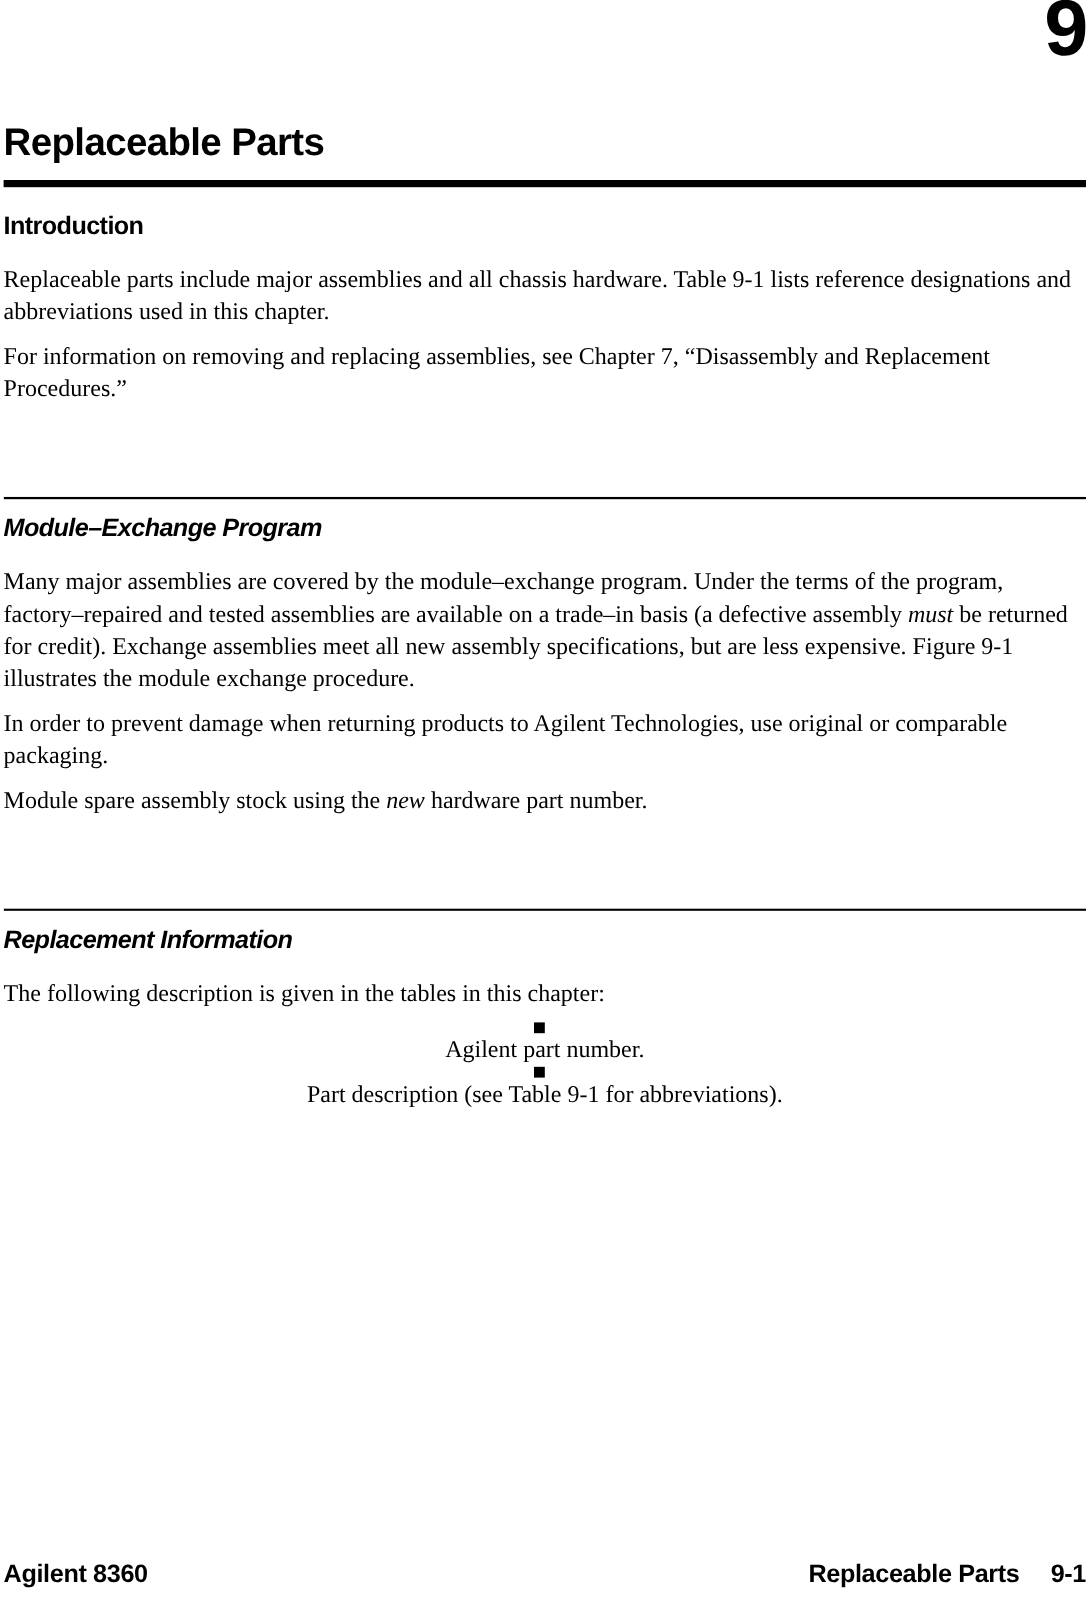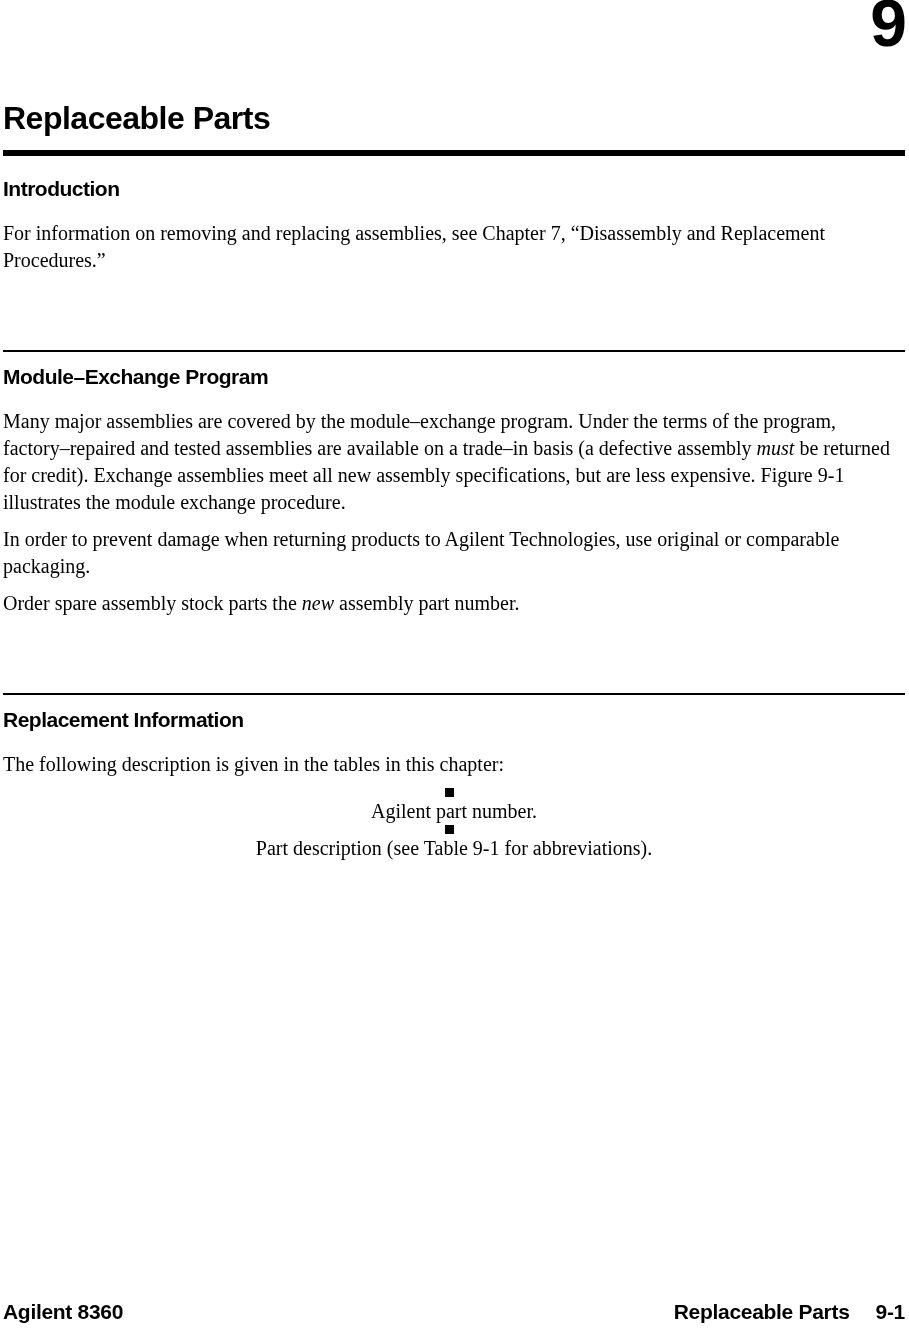--- a/index.html
+++ b/index.html
@@ -25,21 +25,21 @@
 
   .section { margin: 0; overflow: hidden; }
   .section.ruled { margin-top: 66px; }
   .thin-rule { height: 2px; background: #000; }
 
   .section-heading {
     margin: 18px 0 16px 0;
     font-family: "Liberation Sans", sans-serif;
     font-weight: bold; font-size: 21px; line-height: 30px; letter-spacing: -0.5px;
   }
-  .section.ruled .section-heading { margin-top: 10px; }
+  .section.ruled .section-heading { margin-top: 10px; font-style: italic; }
 
   .body-text { margin: 0 0 10px 0; font-size: 20px; line-height: 27px; }
   .body-text em { font-style: italic; }
 
   .bullet-list { list-style: none; margin: 0; padding: 0; }
   .bullet-item { display: flex; align-items: center; font-size: 20px; line-height: 28px; flex-direction: column; }
   .sq { width: 9px; height: 9px; background: #000; margin-right: 10px; flex: 0 0 auto; }
 
   .footer {
     position: absolute; left: 3px; right: 4px; bottom: 9px;
@@ -56,28 +56,29 @@
 
   <div class="chapter-number">9</div>
 
   <h1 class="chapter-title">Replaceable Parts</h1>
 
   <div class="chapter-rule"></div>
 
   <div id="sections">
       <section class="section">
         <h2 class="section-heading">Introduction</h2>
+        <p class="body-text"><span>Replaceable parts include major assemblies and all chassis hardware. Table 9-1 lists reference designations and abbreviations used in this chapter.</span></p>
         <p class="body-text"><span>For information on removing and replacing assemblies, see Chapter 7, “Disassembly and Replacement Procedures.”</span></p>
       </section>
       <section class="section ruled">
         <div class="thin-rule"></div>
         <h2 class="section-heading">Module–Exchange Program</h2>
         <p class="body-text"><span>Many major assemblies are covered by the module–exchange program. Under the terms of the program, factory–repaired and tested assemblies are available on a trade–in basis (a defective assembly </span><em>must</em><span> be returned for credit). Exchange assemblies meet all new assembly specifications, but are less expensive. Figure 9-1 illustrates the module exchange procedure.</span></p>
         <p class="body-text"><span>In order to prevent damage when returning products to Agilent Technologies, use original or comparable packaging.</span></p>
-        <p class="body-text"><span>Order spare assembly stock parts the </span><em>new</em><span> assembly part number.</span></p>
+        <p class="body-text"><span>Module spare assembly stock using the </span><em>new</em><span> hardware part number.</span></p>
       </section>
       <section class="section ruled">
         <div class="thin-rule"></div>
         <h2 class="section-heading">Replacement Information</h2>
         <p class="body-text"><span>The following description is given in the tables in this chapter:</span></p>
         <ul class="bullet-list">
           <li class="bullet-item">
             <span class="sq"></span>
             <span class="li-text">Agilent part number.</span>
           </li>

